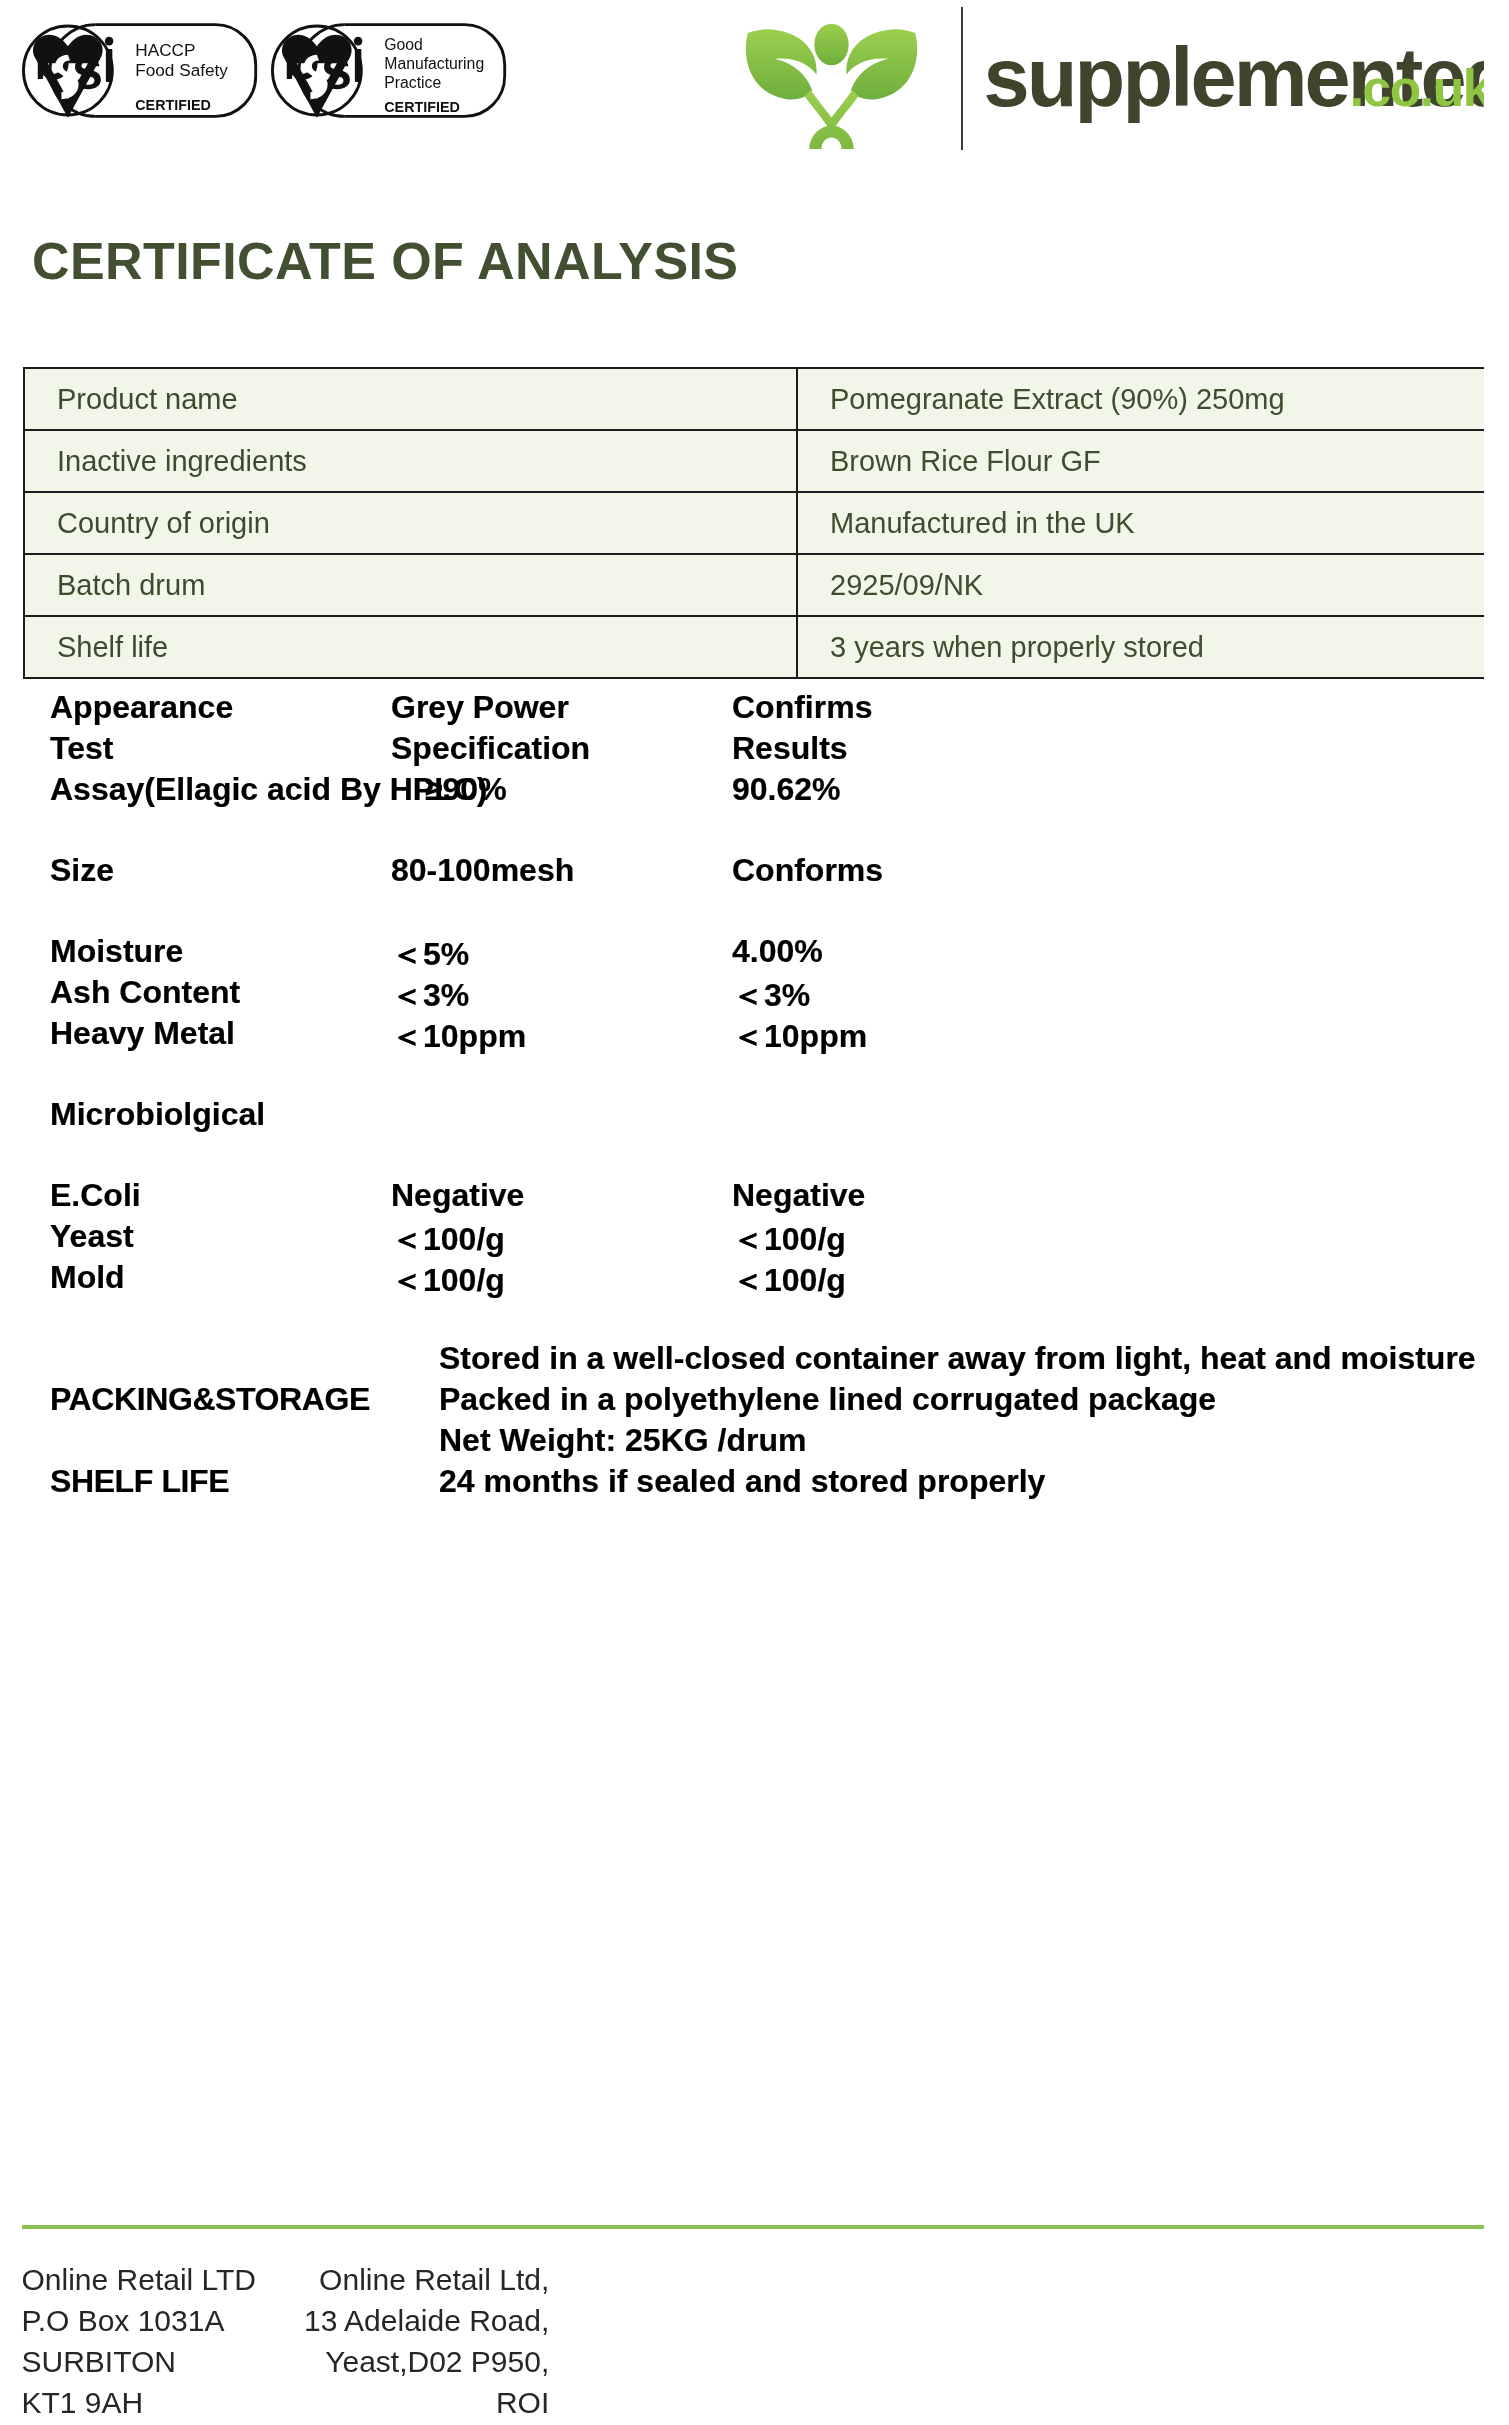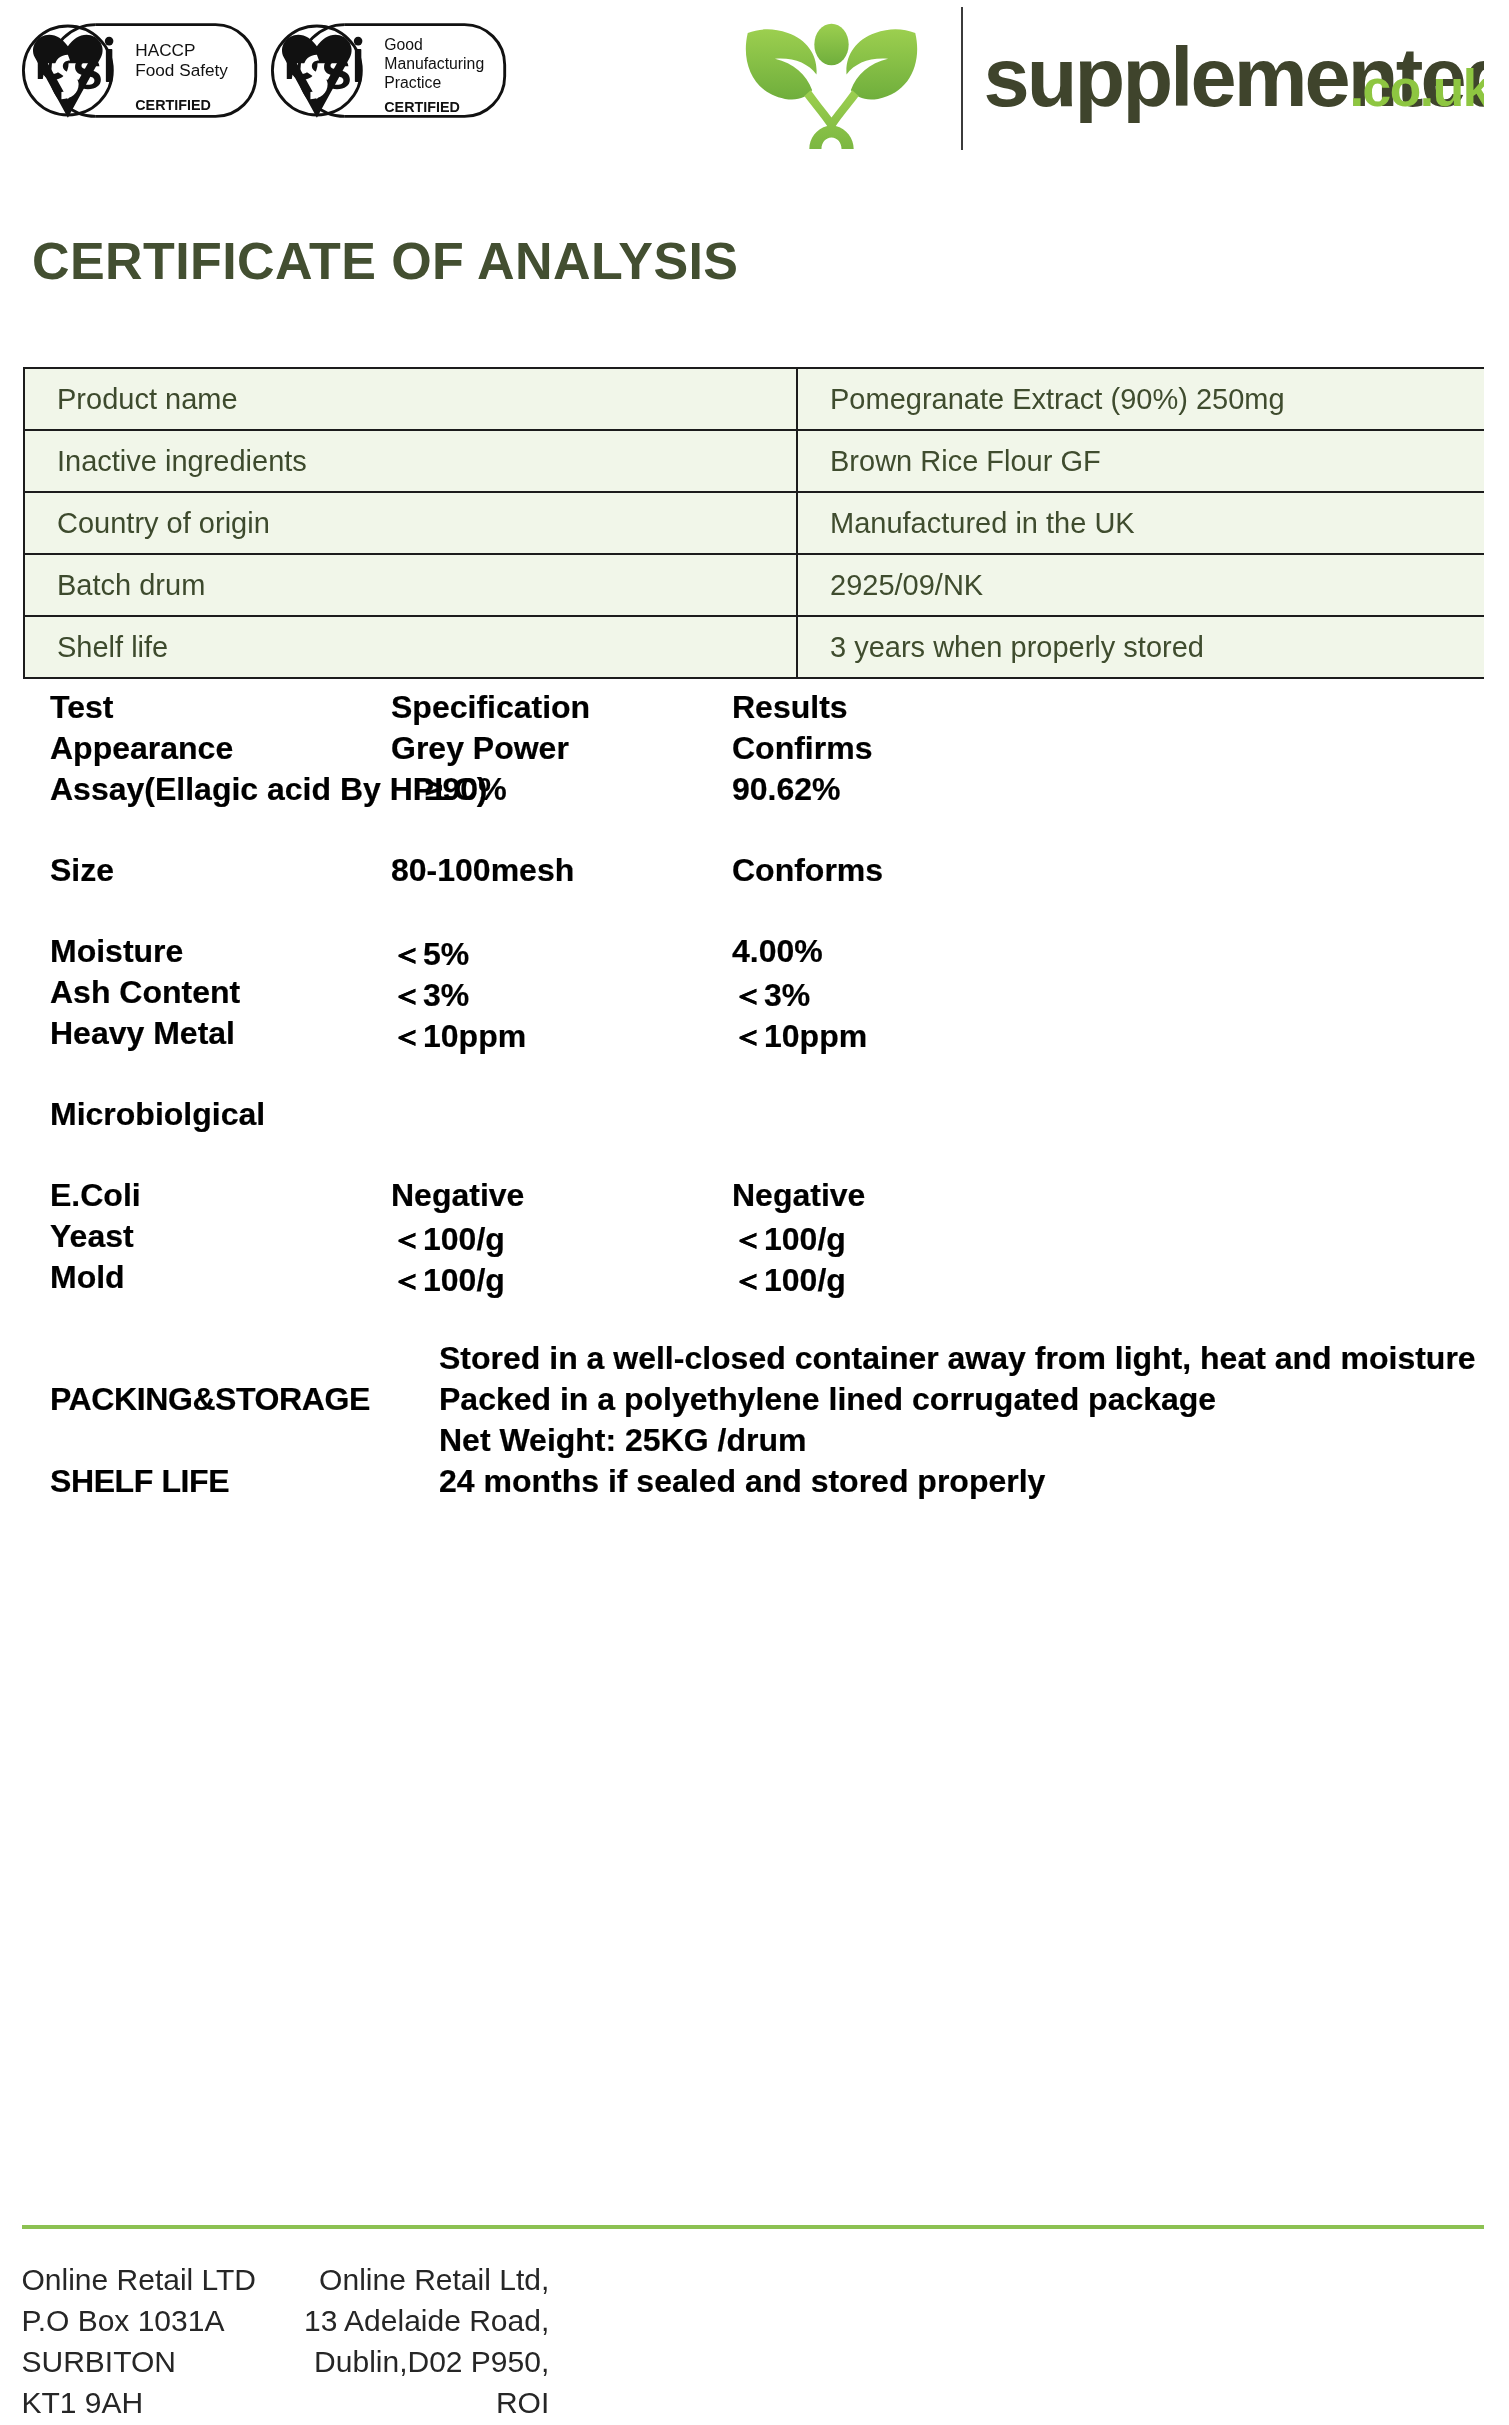--- a/index.html
+++ b/index.html
@@ -254,29 +254,29 @@
       <tr>
         <td class="k">Shelf life</td>
         <td class="v">3 years when properly stored</td>
       </tr>
     </tbody>
   </table>
 
   <div class="spec">
 
     <div class="row">
+      <span class="c1">Appearance</span>
+      <span class="c2">Grey Power</span>
+      <span class="c3">Confirms</span>
+    </div>
+
+    <div class="row">
       <span class="c1">Test</span>
       <span class="c2">Specification</span>
       <span class="c3">Results</span>
-    </div>
-
-    <div class="row">
-      <span class="c1">Appearance</span>
-      <span class="c2">Grey Power</span>
-      <span class="c3">Confirms</span>
     </div>
 
     <div class="row">
       <span class="wide">Assay(Ellagic acid By HPLC)</span>
       <span class="c2w">≥90%</span>
       <span class="c3">90.62%</span>
     </div>
 
     <div class="row gap-md"></div>
 
@@ -352,19 +352,19 @@
   <div class="footer">
     <div class="addr left">
       <div>Online Retail LTD</div>
       <div>P.O Box 1031A</div>
       <div>SURBITON</div>
       <div>KT1 9AH</div>
     </div>
     <div class="addr right">
       <div>Online Retail Ltd,</div>
       <div>13 Adelaide Road,</div>
-      <div>Dublin,D02 P950,</div>
+      <div>Yeast,D02 P950,</div>
       <div>ROI</div>
     </div>
   </div>
 
 </div>
 
 
 </body></html>

